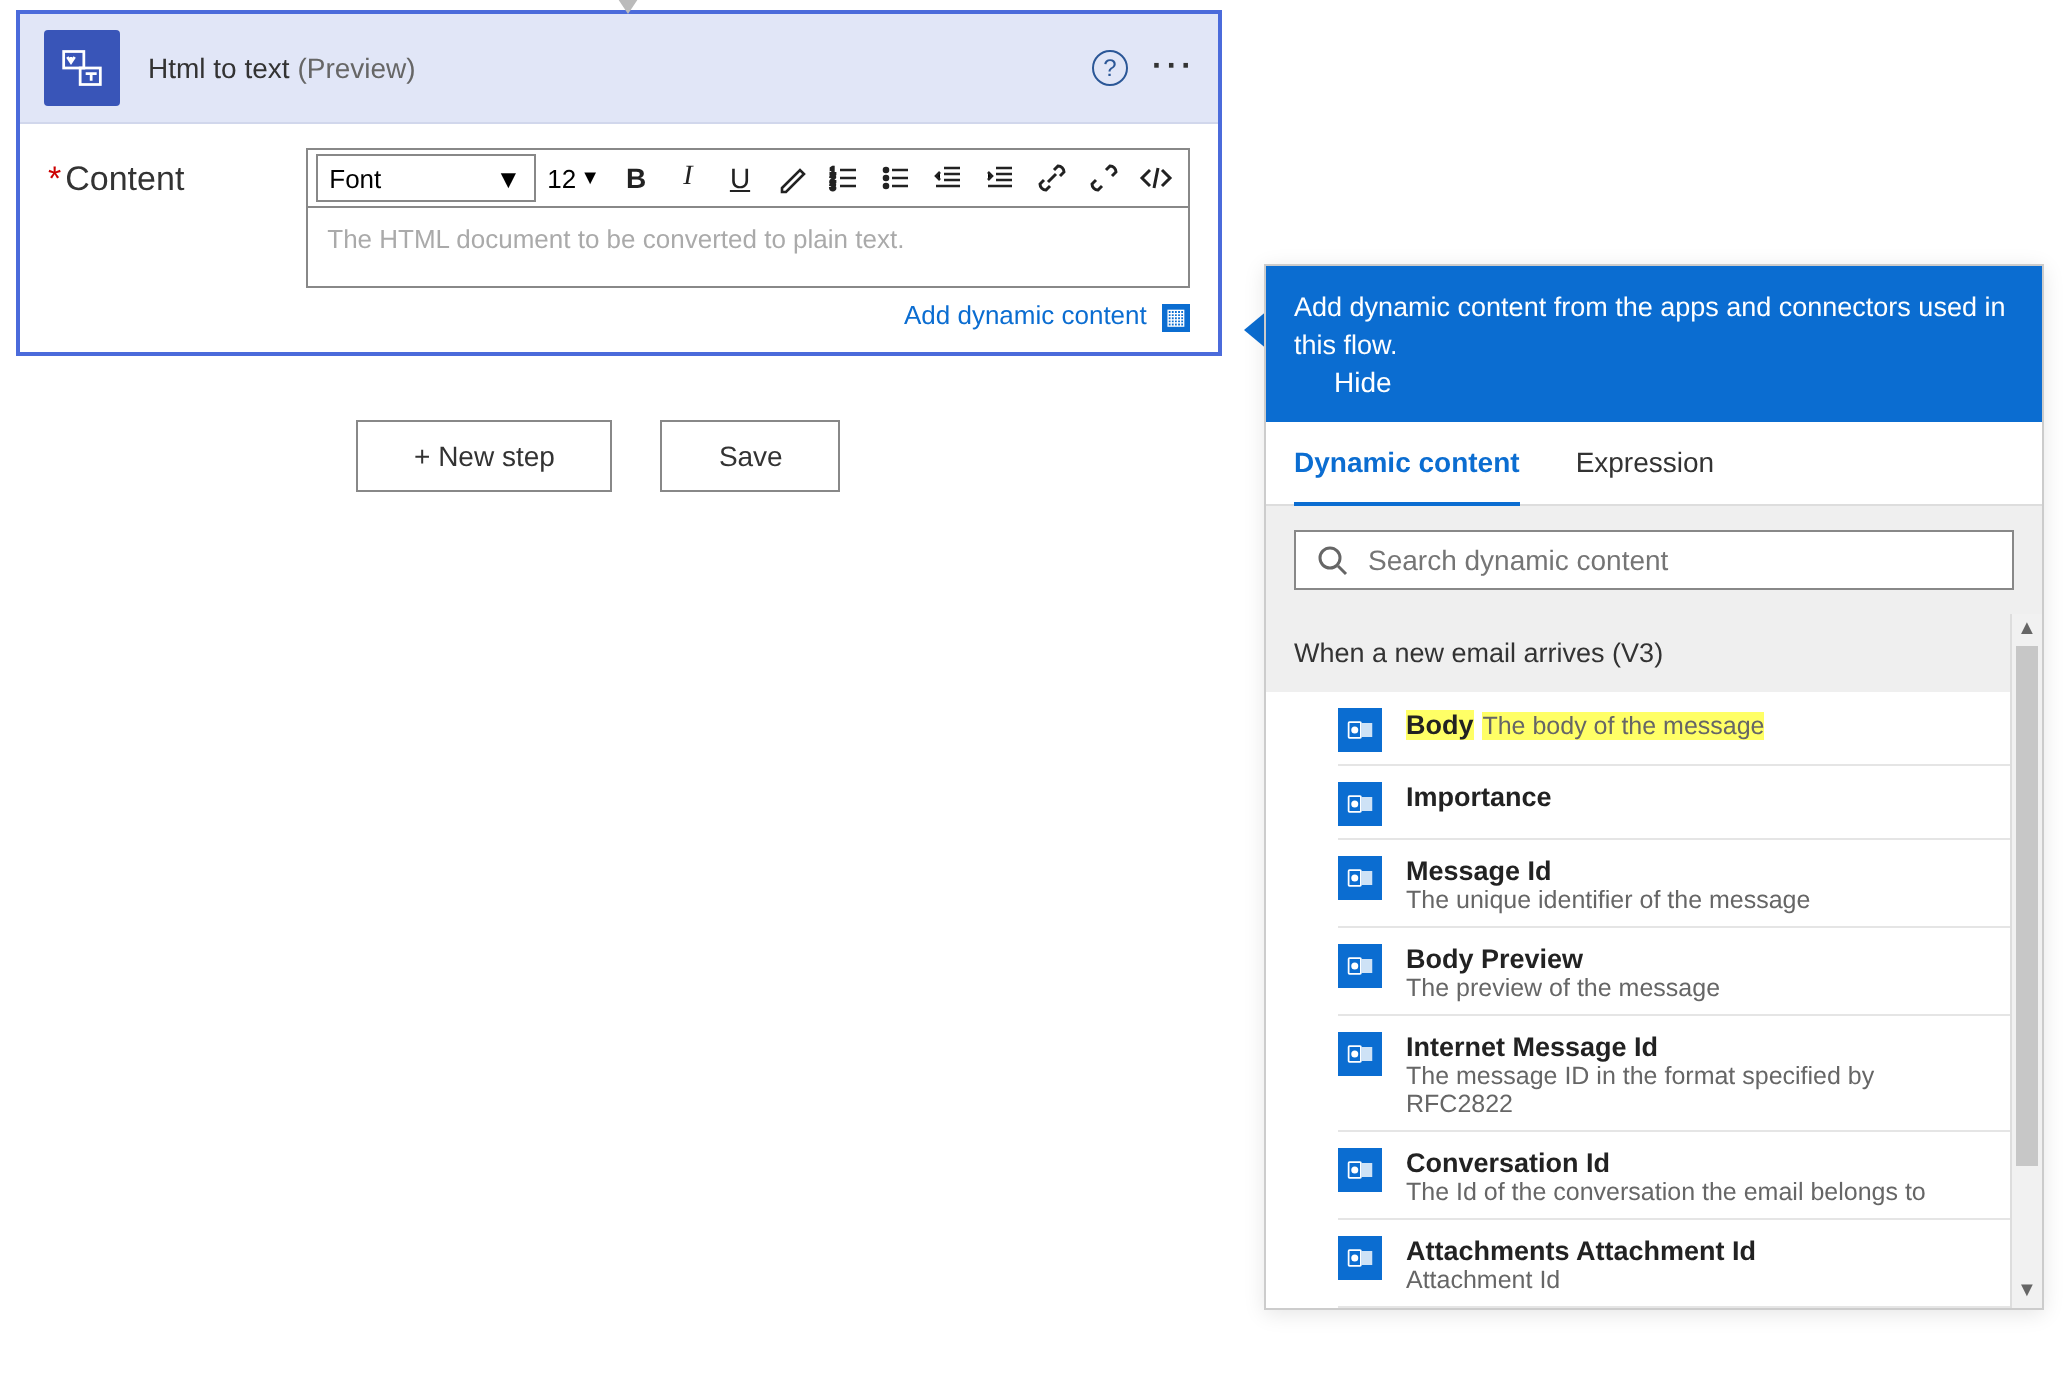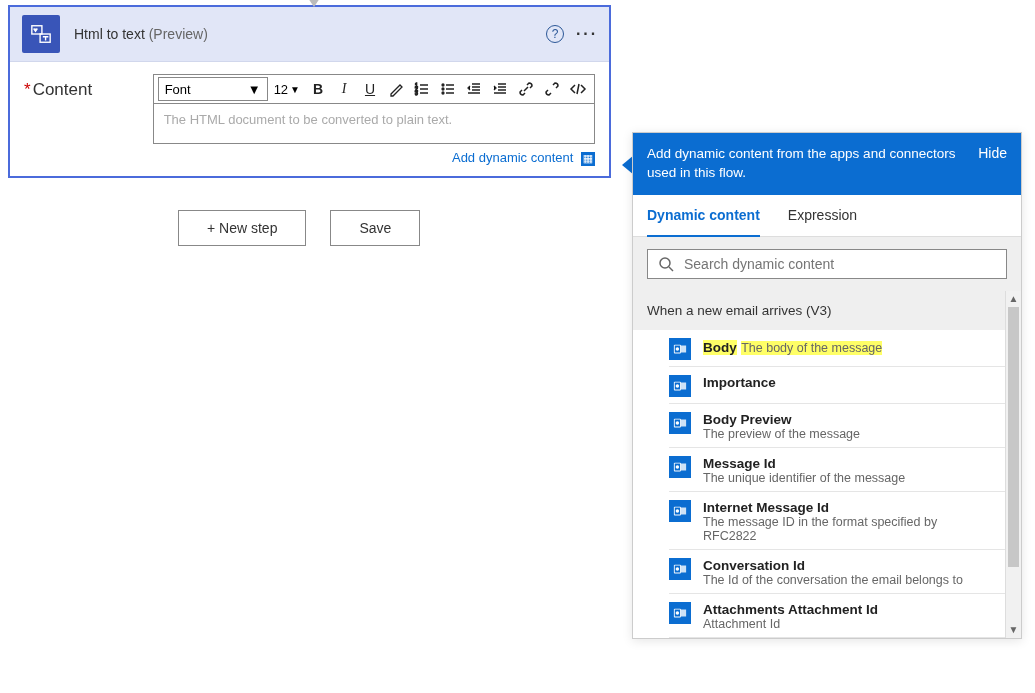--- a/index.html
+++ b/index.html
@@ -36,21 +36,21 @@
   .content-area { border: 1px solid #888; border-top:none; height: 40px; padding: 8px 10px; font-size: 13px; color: #aaa; }
   
   .dyn-link-row { text-align: right; padding-top: 6px; font-size: 13px; }
   .dyn-link-row a { color: #0b6dd1; text-decoration: none; }
   .dyn-plus { display:inline-flex; width:14px;height:14px; background:#0b6dd1; color:#fff; align-items:center; justify-content:center; font-size:11px; margin-left:4px; vertical-align: middle; }
 
   .bottom-buttons { position:absolute; top: 210px; left: 178px; display:flex; gap: 24px; }
   .btn { border: 1px solid #888; background:#fff; padding: 9px 28px; font-size: 14px; color:#333; cursor:pointer; }
   
   .dc-panel { position:absolute; top: 132px; left: 632px; width: 390px; border: 1px solid #ccc; background:#fff; box-shadow: 0 2px 10px rgba(0,0,0,0.1); }
-  .dc-header { background: #0b6dd1; color:#fff; padding: 12px 14px; display:flex; align-items:flex-start; }
+  .dc-header { background: #0b6dd1; color:#fff; padding: 12px 14px; display:flex; align-items:flex-start;flex-direction:column; }
   .dc-header-text { flex:1; font-size: 13.5px; line-height: 1.4; }
   .dc-hide { font-size: 14px; cursor:pointer; margin-left: 20px; }
   
   .dc-tabs { display:flex; border-bottom: 1px solid #ddd; padding: 0 14px; }
   .dc-tab { padding: 12px 0; margin-right: 28px; font-size: 14px; color:#333; cursor:pointer; }
   .dc-tab.active { color: #0b6dd1; border-bottom: 2px solid #0b6dd1; font-weight: 600; margin-bottom:-1px; }
   
   .dc-search-wrap { background:#efefef; padding: 12px 14px; }
   .dc-search { background:#fff; border:1px solid #888; display:flex; align-items:flex-start; padding: 6px 10px; }
   .dc-search svg { margin-right: 10px; }
@@ -238,36 +238,36 @@
           <div class="dc-item" style="margin-left: 36px; padding: 8px 14px 6px 0px; border-bottom: 1px solid rgb(229, 229, 229);">
     <div class="dc-item-icon">
       <svg width="14" height="14" viewBox="0 0 16 16" fill="#fff">
                 <rect x="1" y="3" width="8" height="10" rx="1" fill="#fff"></rect>
                 <rect x="2" y="4" width="6" height="8" fill="#0b6dd1"></rect>
                 <circle cx="5" cy="8" r="2" fill="#fff"></circle>
                 <rect x="9" y="4" width="6" height="8" fill="#fff" opacity="0.8"></rect>
               </svg>
     </div>
     <div class="dc-item-body">
+      <div class="dc-item-title">Message Id</div>
+      <div class="dc-item-desc">The unique identifier of the message</div>
+    </div>
+          </div>
+          <div class="dc-item" style="margin-left: 36px; padding: 8px 14px 6px 0px; border-bottom: 1px solid rgb(229, 229, 229);">
+    <div class="dc-item-icon">
+      <svg width="14" height="14" viewBox="0 0 16 16" fill="#fff">
+                <rect x="1" y="3" width="8" height="10" rx="1" fill="#fff"></rect>
+                <rect x="2" y="4" width="6" height="8" fill="#0b6dd1"></rect>
+                <circle cx="5" cy="8" r="2" fill="#fff"></circle>
+                <rect x="9" y="4" width="6" height="8" fill="#fff" opacity="0.8"></rect>
+              </svg>
+    </div>
+    <div class="dc-item-body">
       <div class="dc-item-title">Body Preview</div>
       <div class="dc-item-desc">The preview of the message</div>
-    </div>
-          </div>
-          <div class="dc-item" style="margin-left: 36px; padding: 8px 14px 6px 0px; border-bottom: 1px solid rgb(229, 229, 229);">
-    <div class="dc-item-icon">
-      <svg width="14" height="14" viewBox="0 0 16 16" fill="#fff">
-                <rect x="1" y="3" width="8" height="10" rx="1" fill="#fff"></rect>
-                <rect x="2" y="4" width="6" height="8" fill="#0b6dd1"></rect>
-                <circle cx="5" cy="8" r="2" fill="#fff"></circle>
-                <rect x="9" y="4" width="6" height="8" fill="#fff" opacity="0.8"></rect>
-              </svg>
-    </div>
-    <div class="dc-item-body">
-      <div class="dc-item-title">Message Id</div>
-      <div class="dc-item-desc">The unique identifier of the message</div>
     </div>
           </div>
           <div class="dc-item" style="margin-left: 36px; padding: 8px 14px 6px 0px; border-bottom: 1px solid rgb(229, 229, 229);">
     <div class="dc-item-icon">
       <svg width="14" height="14" viewBox="0 0 16 16" fill="#fff">
                 <rect x="1" y="3" width="8" height="10" rx="1" fill="#fff"></rect>
                 <rect x="2" y="4" width="6" height="8" fill="#0b6dd1"></rect>
                 <circle cx="5" cy="8" r="2" fill="#fff"></circle>
                 <rect x="9" y="4" width="6" height="8" fill="#fff" opacity="0.8"></rect>
               </svg>

